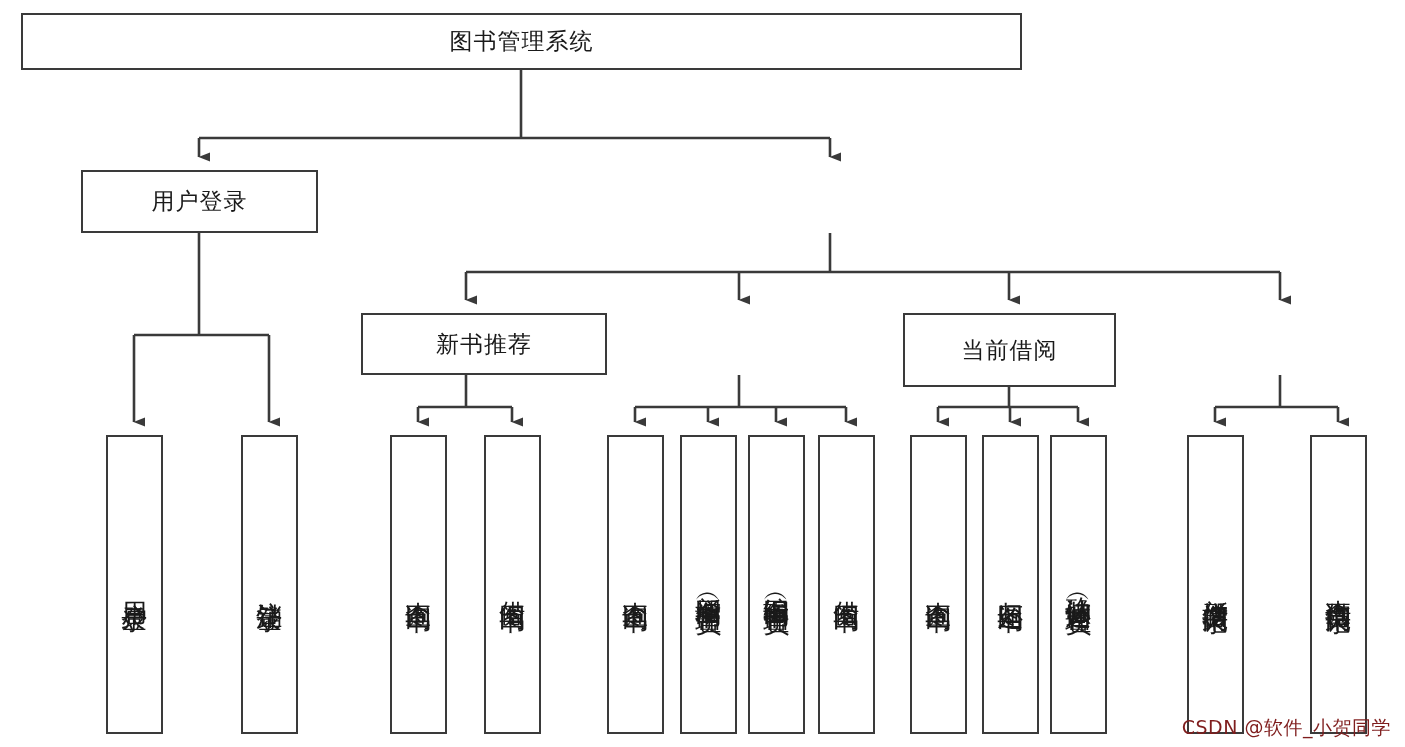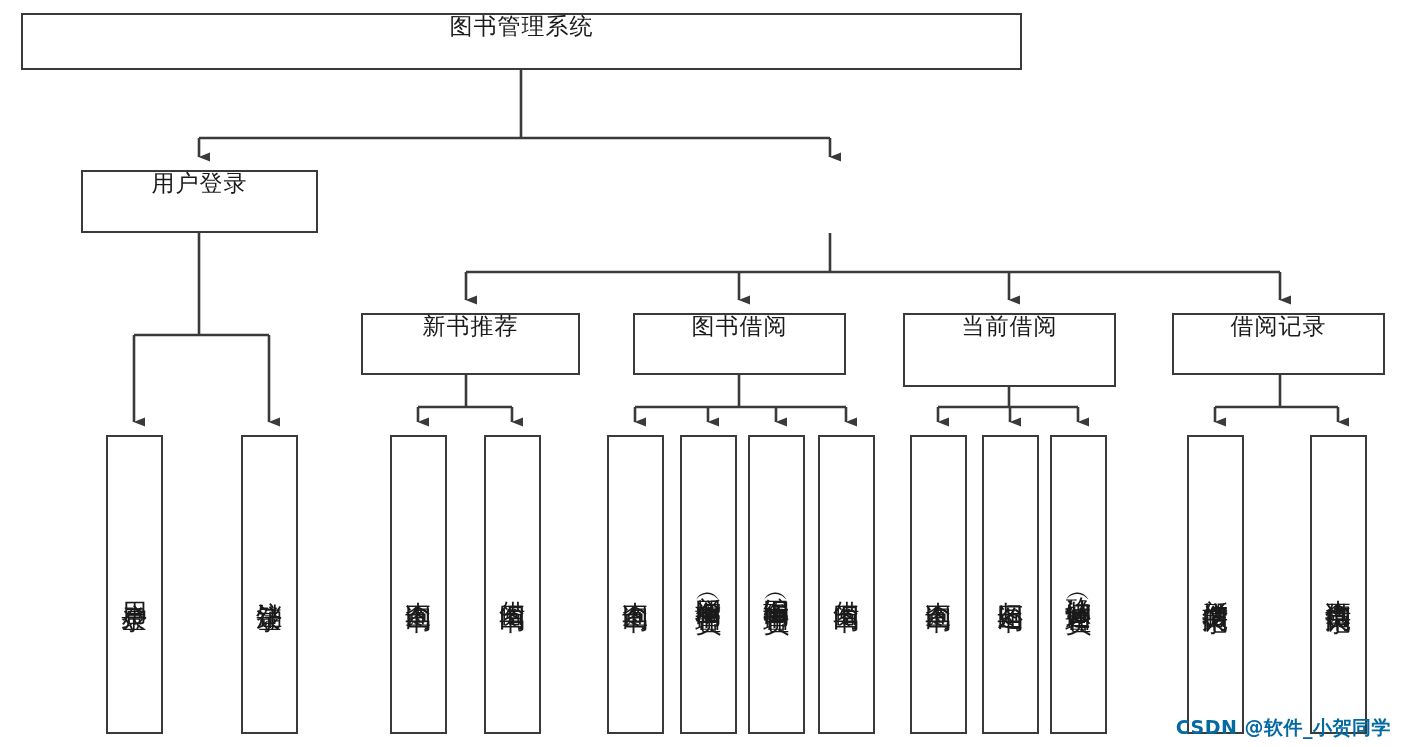--- a/index.html
+++ b/index.html
@@ -12,20 +12,21 @@
   }
   #diagram{position:relative;width:1405px;height:747px;}
   #wires{position:absolute;left:0;top:0;width:1405px;height:747px;}
 
   .node{
     position:absolute;
     box-sizing:border-box;
     background:#ffffff;
     border:2.5px solid #3a3a3a;
     display:flex;
+    align-items:center;
     justify-content:center;
     color:#1a1a1a;
   }
   .node.h{ }
   .node.h .lbl{
     font-size:23px;
     line-height:1;
     letter-spacing:1px;
     white-space:nowrap;
   }
@@ -42,25 +43,24 @@
     line-height:1.02;
     letter-spacing:2px;
     white-space:nowrap;
     -webkit-text-orientation:upright;
   }
   .watermark{
     position:absolute;
     right:14px;
     bottom:6px;
     font-size:19px;
-    color:#0369a1;
+    color:#7f1d1d;
     white-space:nowrap;
     letter-spacing:0.5px;
     pointer-events:none;
-    font-weight:bold;
   }
 </style>
 </head>
 <body>
 
 <div id="diagram">
 
   <svg id="wires" viewBox="0 0 1405 747" xmlns="http://www.w3.org/2000/svg">
     <defs>
       <marker id="arrowhead" markerWidth="10" markerHeight="12" refX="5" refY="11" orient="auto" markerUnits="userSpaceOnUse">
@@ -112,31 +112,25 @@
   </svg>
 
   <div class="node h root" style="left:21px;top:13px;width:1001px;height:57px;">
     <span class="lbl">图书管理系统</span>
   </div>
 
   <div class="node h" style="left:81px;top:170px;width:237px;height:63px;">
     <span class="lbl">用户登录</span>
   </div>
 
-  <div class="node h" style="left:361px;top:313px;width:219px;height:62px;">
+  <div class="node h" style="left:361px;top:313px;width:246px;height:62px;">
     <span class="lbl">新书推荐</span>
-  </div>
-  <div class="node h" style="left:633px;top:313px;width:213px;height:62px;">
-    <span class="lbl">图书借阅</span>
   </div>
   <div class="node h" style="left:903px;top:313px;width:213px;height:74px;">
     <span class="lbl">当前借阅</span>
-  </div>
-  <div class="node h" style="left:1172px;top:313px;width:213px;height:62px;">
-    <span class="lbl">借阅记录</span>
   </div>
 
   <div class="node v" style="left:106px;top:435px;width:57px;height:299px;">
     <span class="lbl">用户登录</span>
   </div>
   <div class="node v" style="left:241px;top:435px;width:57px;height:299px;">
     <span class="lbl">注销登录</span>
   </div>
 
   <div class="node v" style="left:390px;top:435px;width:57px;height:299px;">

